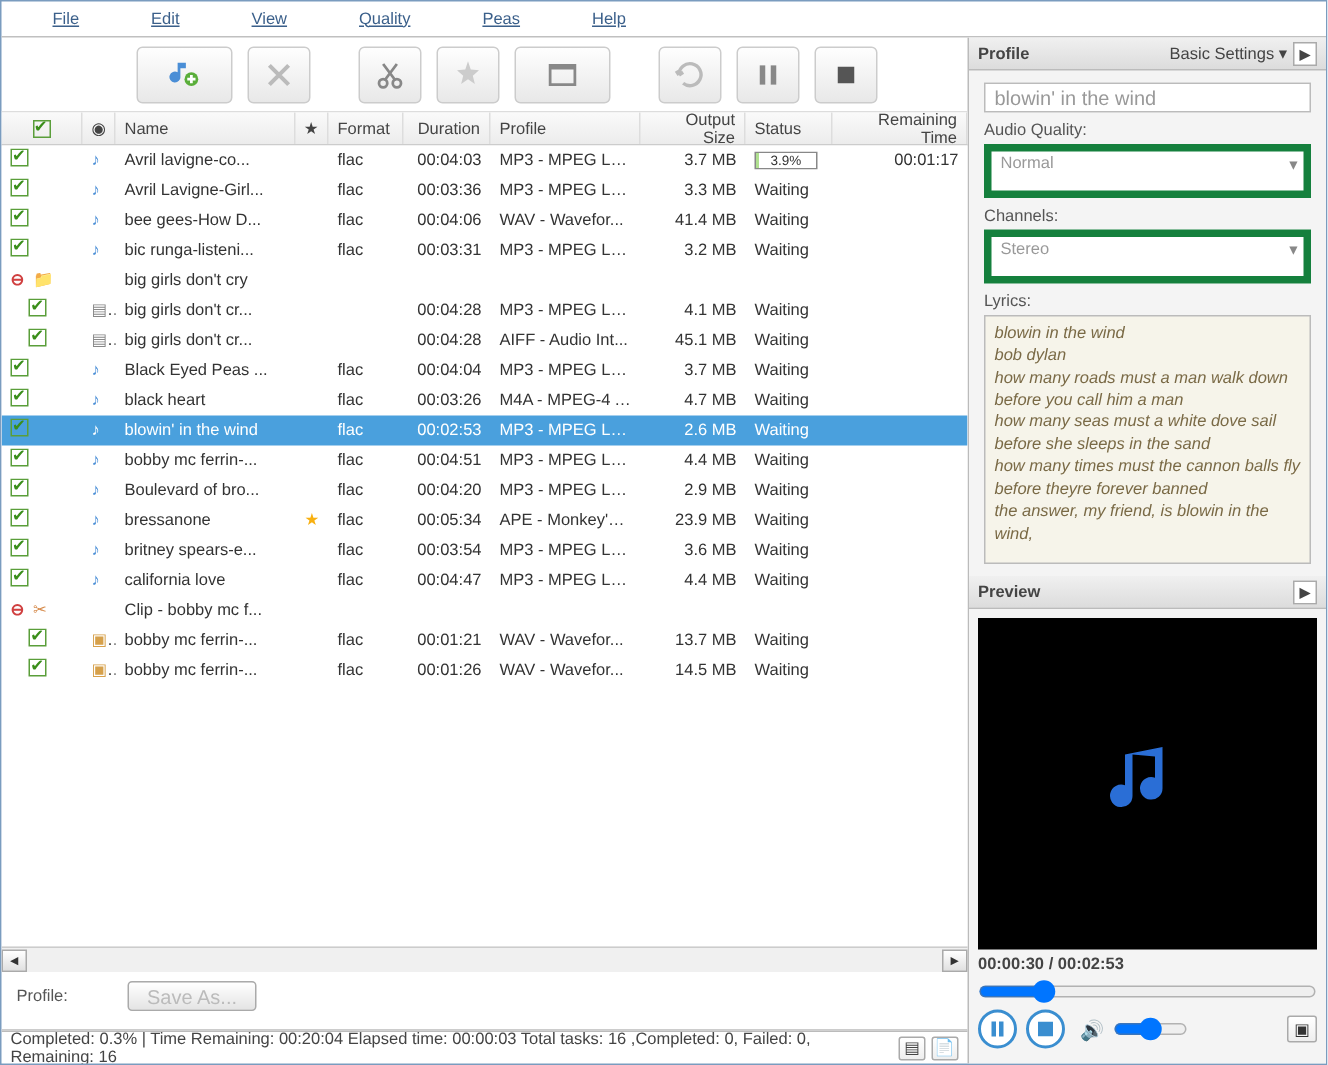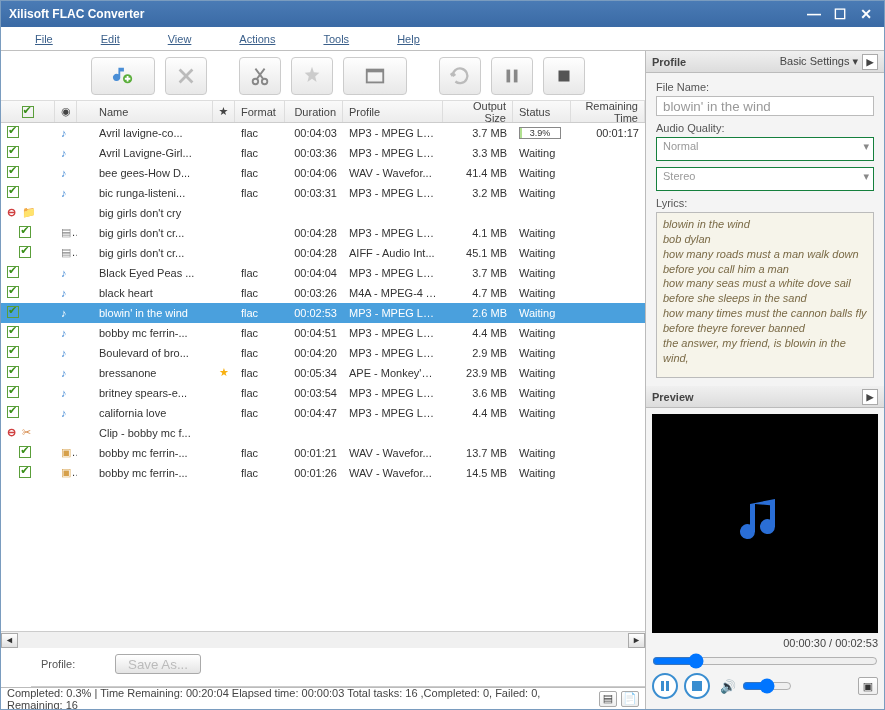--- a/index.html
+++ b/index.html
@@ -14,21 +14,21 @@
 .main { flex: 1; display: flex; overflow: hidden; }
 .left { flex: 1; display: flex; flex-direction: column; border-right: 1px solid #bbb; }
 .toolbar { height: 50px; display: flex; align-items: center; gap: 10px; padding: 6px 16px 6px 90px; border-bottom: 1px solid #ddd; }
 .tbtn { width: 42px; height: 38px; border: 1px solid #ccc; border-radius: 4px; background: linear-gradient(#fefefe,#e8e8e8); display: flex; align-items: center; justify-content: center; cursor: pointer; color: #666; }
 .tbtn.wide { width: 64px; }
 .tbtn svg { width: 22px; height: 22px; }
 .table-header { display: flex; height: 22px; background: linear-gradient(#fafafa,#ececec); border-bottom: 1px solid #ccc; font-size: 11px; color: #444; }
 .th { border-right: 1px solid #ddd; padding: 4px 6px; display: flex; align-items: center; }
 .col-check { width: 54px; justify-content: center; }
 .col-type { width: 22px; }
-.col-name { width: 120px; margin-left: 16px; }
+.col-name { width: 120px; }
 .col-star { width: 22px; justify-content: center; }
 .col-format { width: 50px; }
 .col-duration { width: 58px; text-align: right; justify-content: flex-end; }
 .col-profile { width: 100px; }
 .col-size { width: 70px; text-align: right; justify-content: flex-end; }
 .col-status { width: 58px; }
 .col-remain { flex: 1; text-align: right; justify-content: flex-end; }
 .filelist { flex: 1; overflow: auto; background: #fff; }
 .row { display: flex; height: 20px; align-items: center; font-size: 11px; color: #333; border-bottom: 1px solid transparent; }
 .row.selected { background: #4aa0dd; color: #fff; }
@@ -45,69 +45,61 @@
 .progress-bar .fill { position: absolute; left: 0; top: 0; bottom: 0; background: #b0e090; }
 .progress-bar .pct { position: relative; }
 .hscroll { height: 17px; background: #f0f0f0; border-top: 1px solid #ccc; display: flex; align-items: center; }
 .hscroll .arrow { width: 17px; height: 15px; border: 1px solid #aaa; background: linear-gradient(#fff,#e0e0e0); display: flex; align-items: center; justify-content: center; font-size: 9px; cursor: pointer; }
 .hscroll .track { flex: 1; }
 .cpu-bar { height: 22px; display: flex; align-items: center; padding: 2px 6px; border-top: 1px solid #ccc; border-bottom: 1px solid #ccc; gap: 8px; }
 .cpu-graph { width: 60px; height: 16px; border: 1px solid #444; background: #000; display: flex; align-items: flex-end; }
 .cpu-graph span { width: 2px; background: #3aff3a; margin-right: 1px; }
 .cpu-text { margin-left: auto; color: #555; }
 .wrench { width: 20px; height: 18px; border: 1px solid #aaa; display: flex; align-items: center; justify-content: center; cursor: pointer; background: linear-gradient(#fff,#e8e8e8); border-radius: 3px; }
-.bottom-panel { padding: 6px 10px; border-bottom: 1px solid #ccc; margin-left: 30px; }
+.bottom-panel { padding: 6px 10px; border-bottom: 1px solid #ccc; }
 .form-row { display: flex; align-items: center; gap: 8px; margin-bottom: 6px; }
 .form-row label { width: 66px; color: #555; }
-.combo { flex: 1; height: 24px; border: 1px solid #15803d; background: #fff; padding: 2px 6px; color: #999; position: relative; }
+.combo { flex: 1; height: 36px; border: 5px solid #15803d; background: #fff; padding: 2px 6px; color: #999; position: relative; }
 .combo.disabled { background: #f3f3f3; }
 .combo::after { content: '▾'; position: absolute; right: 4px; top: 2px; color: #888; }
 .pbtn { height: 20px; padding: 0 12px; border: 1px solid #aaa; border-radius: 3px; background: linear-gradient(#fff,#e4e4e4); color: #666; cursor: pointer; }
 .pbtn.disabled { color: #bbb; }
 .statusbar { height: 22px; border-top: 1px solid #bbb; display: flex; align-items: center; padding: 0 6px; font-size: 11px; color: #444; }
 .statusbar .icons { margin-left: auto; display: flex; gap: 4px; }
 .sicon { width: 18px; height: 16px; border: 1px solid #aaa; display: flex; align-items: center; justify-content: center; cursor: pointer; background: linear-gradient(#fff,#eee); border-radius: 2px; }
 .right { width: 238px; display: flex; flex-direction: column; background: #f4f4f4; }
 .panel-header { height: 22px; background: linear-gradient(#f0f0f0,#dcdcdc); border-bottom: 1px solid #bbb; display: flex; align-items: center; padding: 0 6px; font-weight: bold; color: #444; }
 .panel-header .rlabel { margin-left: auto; font-weight: normal; cursor: pointer; }
 .panel-header .chev { width: 16px; height: 16px; border: 1px solid #aaa; margin-left: 4px; display: flex; align-items: center; justify-content: center; font-size: 9px; background: #fff; cursor: pointer; }
 .profile-body { padding: 8px 10px; flex-shrink: 0; }
 .profile-body .plabel { color: #555; margin-bottom: 3px; display: block; }
 .pinput { width: 100%; height: 20px; border: 1px solid #bbb; padding: 2px 6px; color: #999; background: #fff; margin-bottom: 6px; }
 .lyrics-box { width: 100%; height: 166px; border: 1px solid #bbb; background: #f6f4ea; padding: 4px 6px; font-style: italic; color: #7a6a46; overflow: auto; font-size: 11px; line-height: 1.35; }
 .preview-body { flex: 1; display: flex; flex-direction: column; padding: 6px; }
 .preview-video { flex: 1; background: #000; display: flex; align-items: center; justify-content: center; min-height: 150px; }
 .preview-video svg { width: 60px; height: 60px; }
-.time-display { text-align: right; padding: 4px 0; color: #444; }
+.time-display { text-align: left; padding: 4px 0; color: #444; font-weight: bold; }
 .seek { width: 100%; }
 .player-controls { display: flex; align-items: center; gap: 6px; padding: 4px 0; }
 .play-btn { width: 26px; height: 26px; border: 2px solid #3a8ed0; border-radius: 50%; display: flex; align-items: center; justify-content: center; cursor: pointer; color: #3a8ed0; background: #fff; }
 .vol-icon { margin-left: 4px; font-size: 13px; color: #555; }
 .vol-slider { width: 50px; }
 .snap-btn { margin-left: auto; width: 20px; height: 18px; border: 1px solid #aaa; display: flex; align-items: center; justify-content: center; cursor: pointer; background: linear-gradient(#fff,#eee); border-radius: 2px; }
 </style>
 </head>
 <body>
 
 <div class="window">
-  <div class="titlebar">
-    <span class="title">Xilisoft FLAC Converter</span>
-    <div class="winbtns">
-      <div class="winbtn">—</div>
-      <div class="winbtn">☐</div>
-      <div class="winbtn">✕</div>
-    </div>
-  </div>
 
   <div class="menubar">
     <span>File</span>
     <span>Edit</span>
     <span>View</span>
-    <span>Actions</span>
-    <span>Tools</span>
+    <span>Quality</span>
+    <span>Peas</span>
     <span>Help</span>
   </div>
 
   <div class="main">
     <div class="left">
       <div class="toolbar">
         <div class="tbtn wide">
             <svg viewBox="0 0 24 24">
               <path fill="#4a8ed6" d="M9 3v10a4 4 0 1 1-2-3V3h6v4h-4z"></path>
               <circle cx="17" cy="15" r="5" fill="#5aae3a"></circle>
@@ -414,25 +406,25 @@
       </div>
     </div>
 
     <div class="right">
       <div class="panel-header">
         <span>Profile</span>
         <span class="rlabel"><span>Basic Settings</span> ▾</span>
         <div class="chev">▶</div>
       </div>
       <div class="profile-body">
-        <span class="plabel">File Name:</span>
         <input class="pinput" value="blowin' in the wind" style="">
         <span class="plabel">Audio Quality:</span>
         <div class="combo">Normal</div>
         <div style="height:6px"></div>
+        <span class="plabel">Channels:</span>
         <div class="combo">Stereo</div>
         <div style="height:6px"></div>
         <span class="plabel">Lyrics:</span>
         <div class="lyrics-box" id="lyrics-box">blowin in the wind<br>bob dylan<br>how many roads must a man walk down<br>before you call him a man<br>how many seas must a white dove sail<br>before she sleeps in the sand<br>how many times must the cannon balls fly<br>before theyre forever banned<br>the answer, my friend, is blowin in the wind,</div>
       </div>
 
       <div class="panel-header">
         <span>Preview</span>
         <div class="chev" style="margin-left:auto">▶</div>
       </div>

